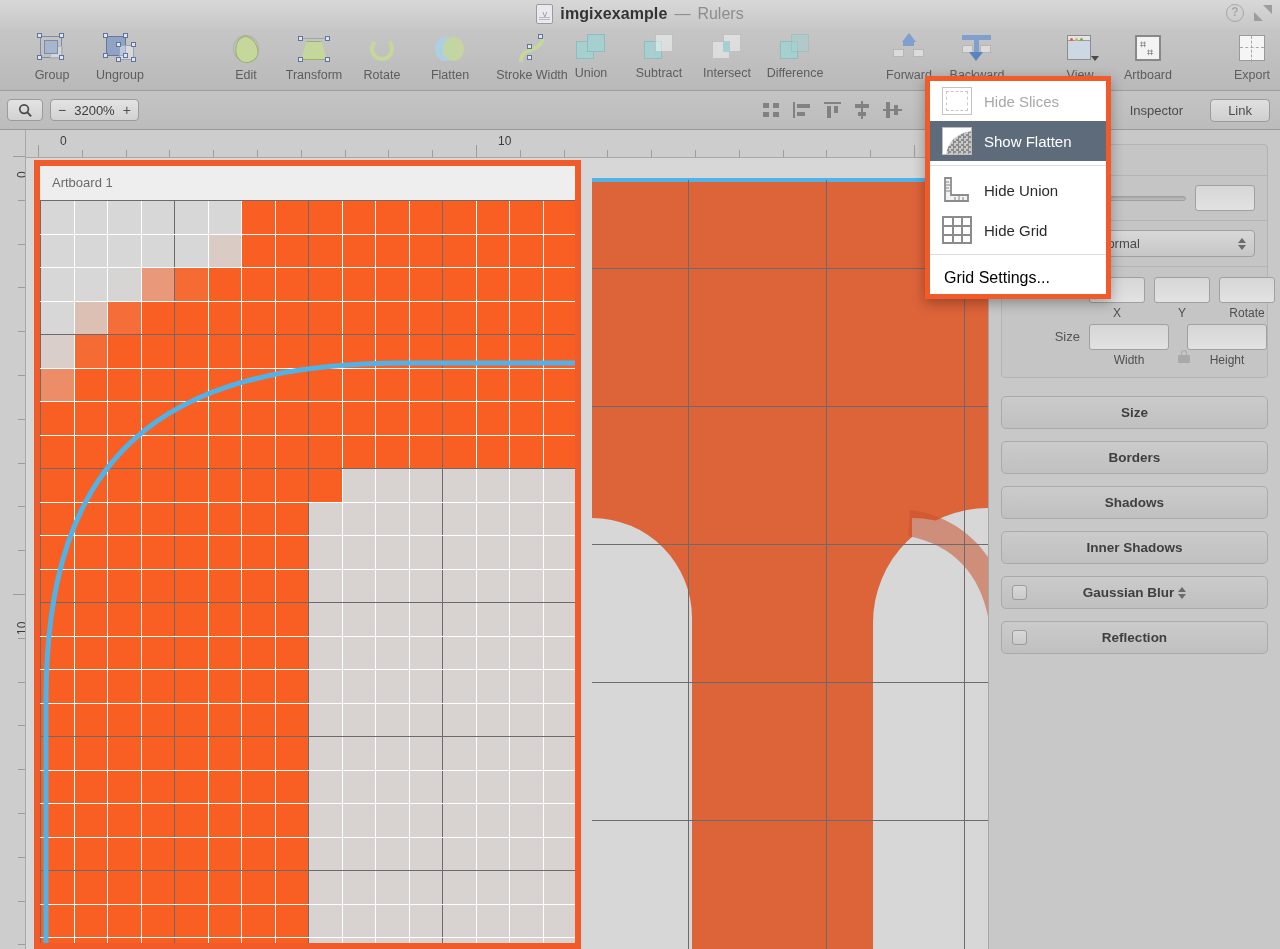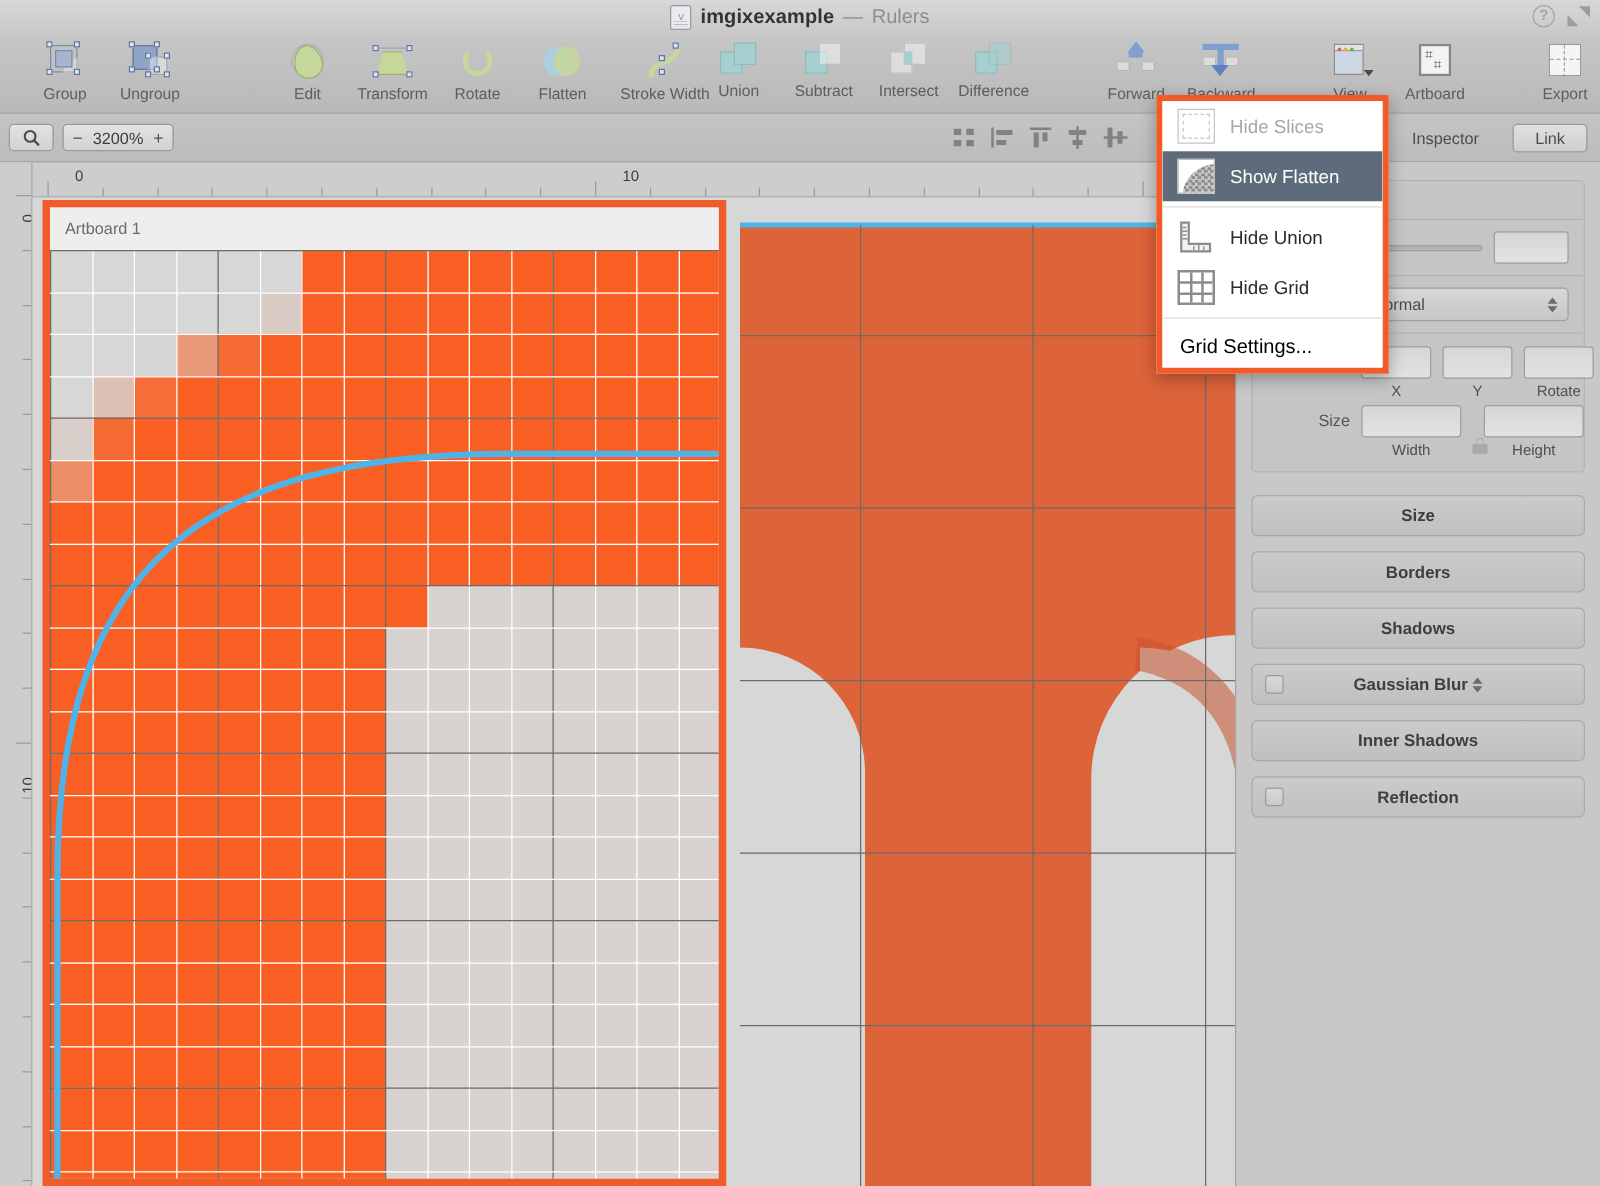--- a/index.html
+++ b/index.html
@@ -1017,29 +1017,29 @@
     <div class="big-btn">
       <span>Size</span>
     </div>
     <div class="big-btn">
       <span>Borders</span>
     </div>
     <div class="big-btn">
       <span>Shadows</span>
     </div>
     <div class="big-btn">
+      <span>Inner Shadows</span>
+    </div>
+    <div class="big-btn">
       <span class="chk"></span>
       <span>Gaussian Blur</span>
       <span class="stepper">
           <i class="up"></i>
           <i class="dn"></i>
         </span>
-    </div>
-    <div class="big-btn">
-      <span>Inner Shadows</span>
     </div>
     <div class="big-btn">
       <span class="chk"></span>
       <span>Reflection</span>
     </div>
   </div>
 
   <div class="menu">
     <div class="menu-inner">
 

